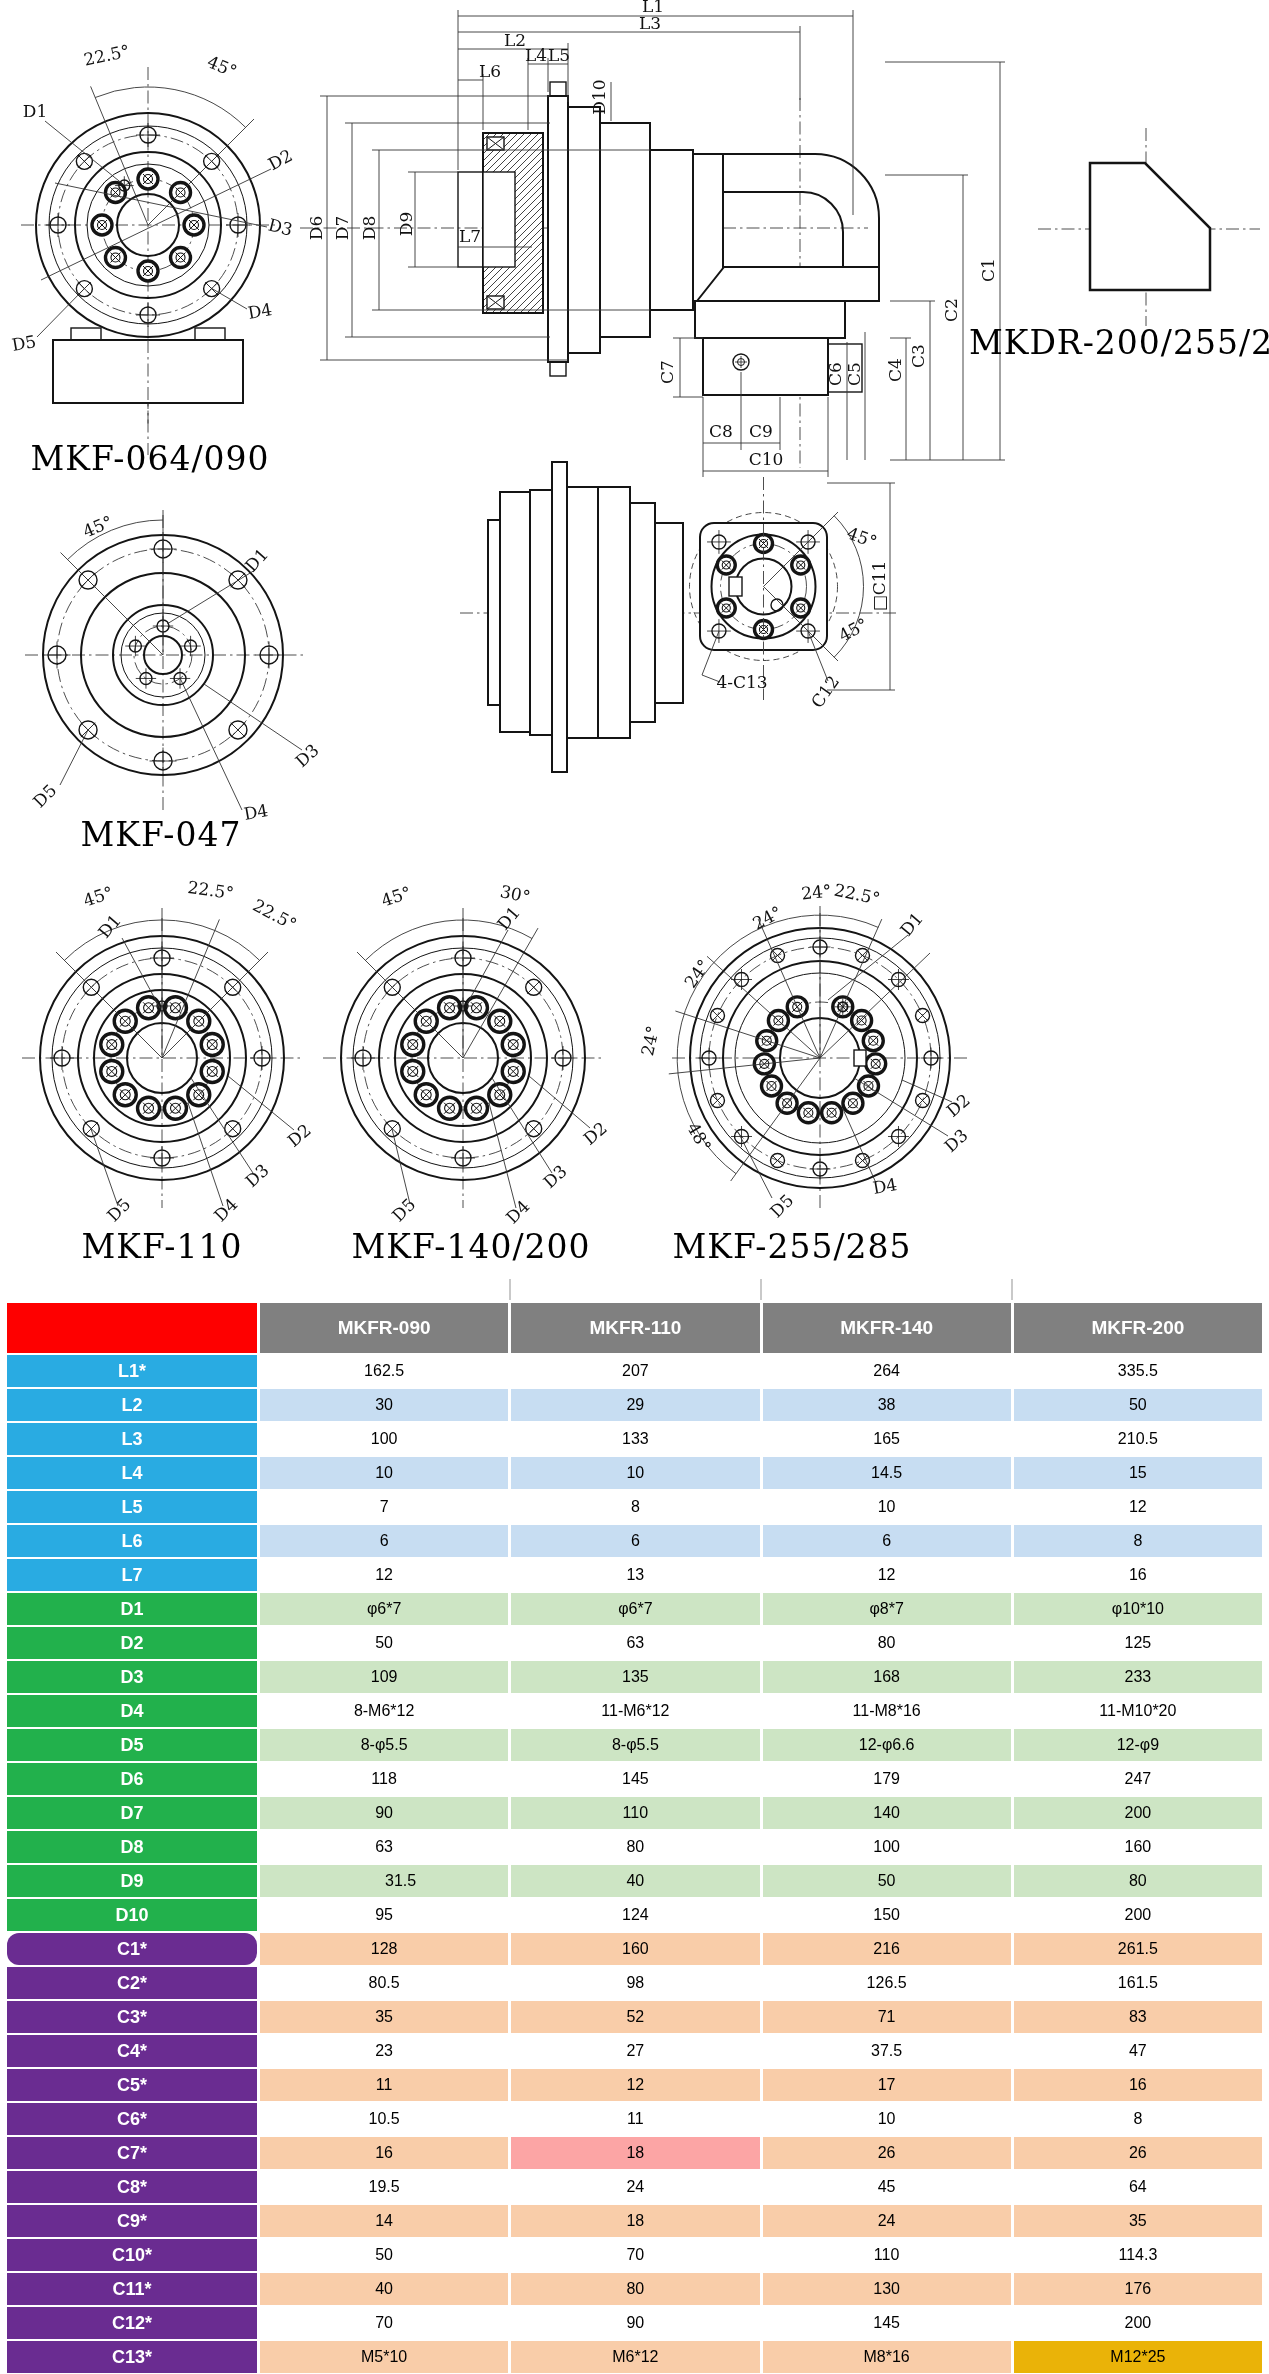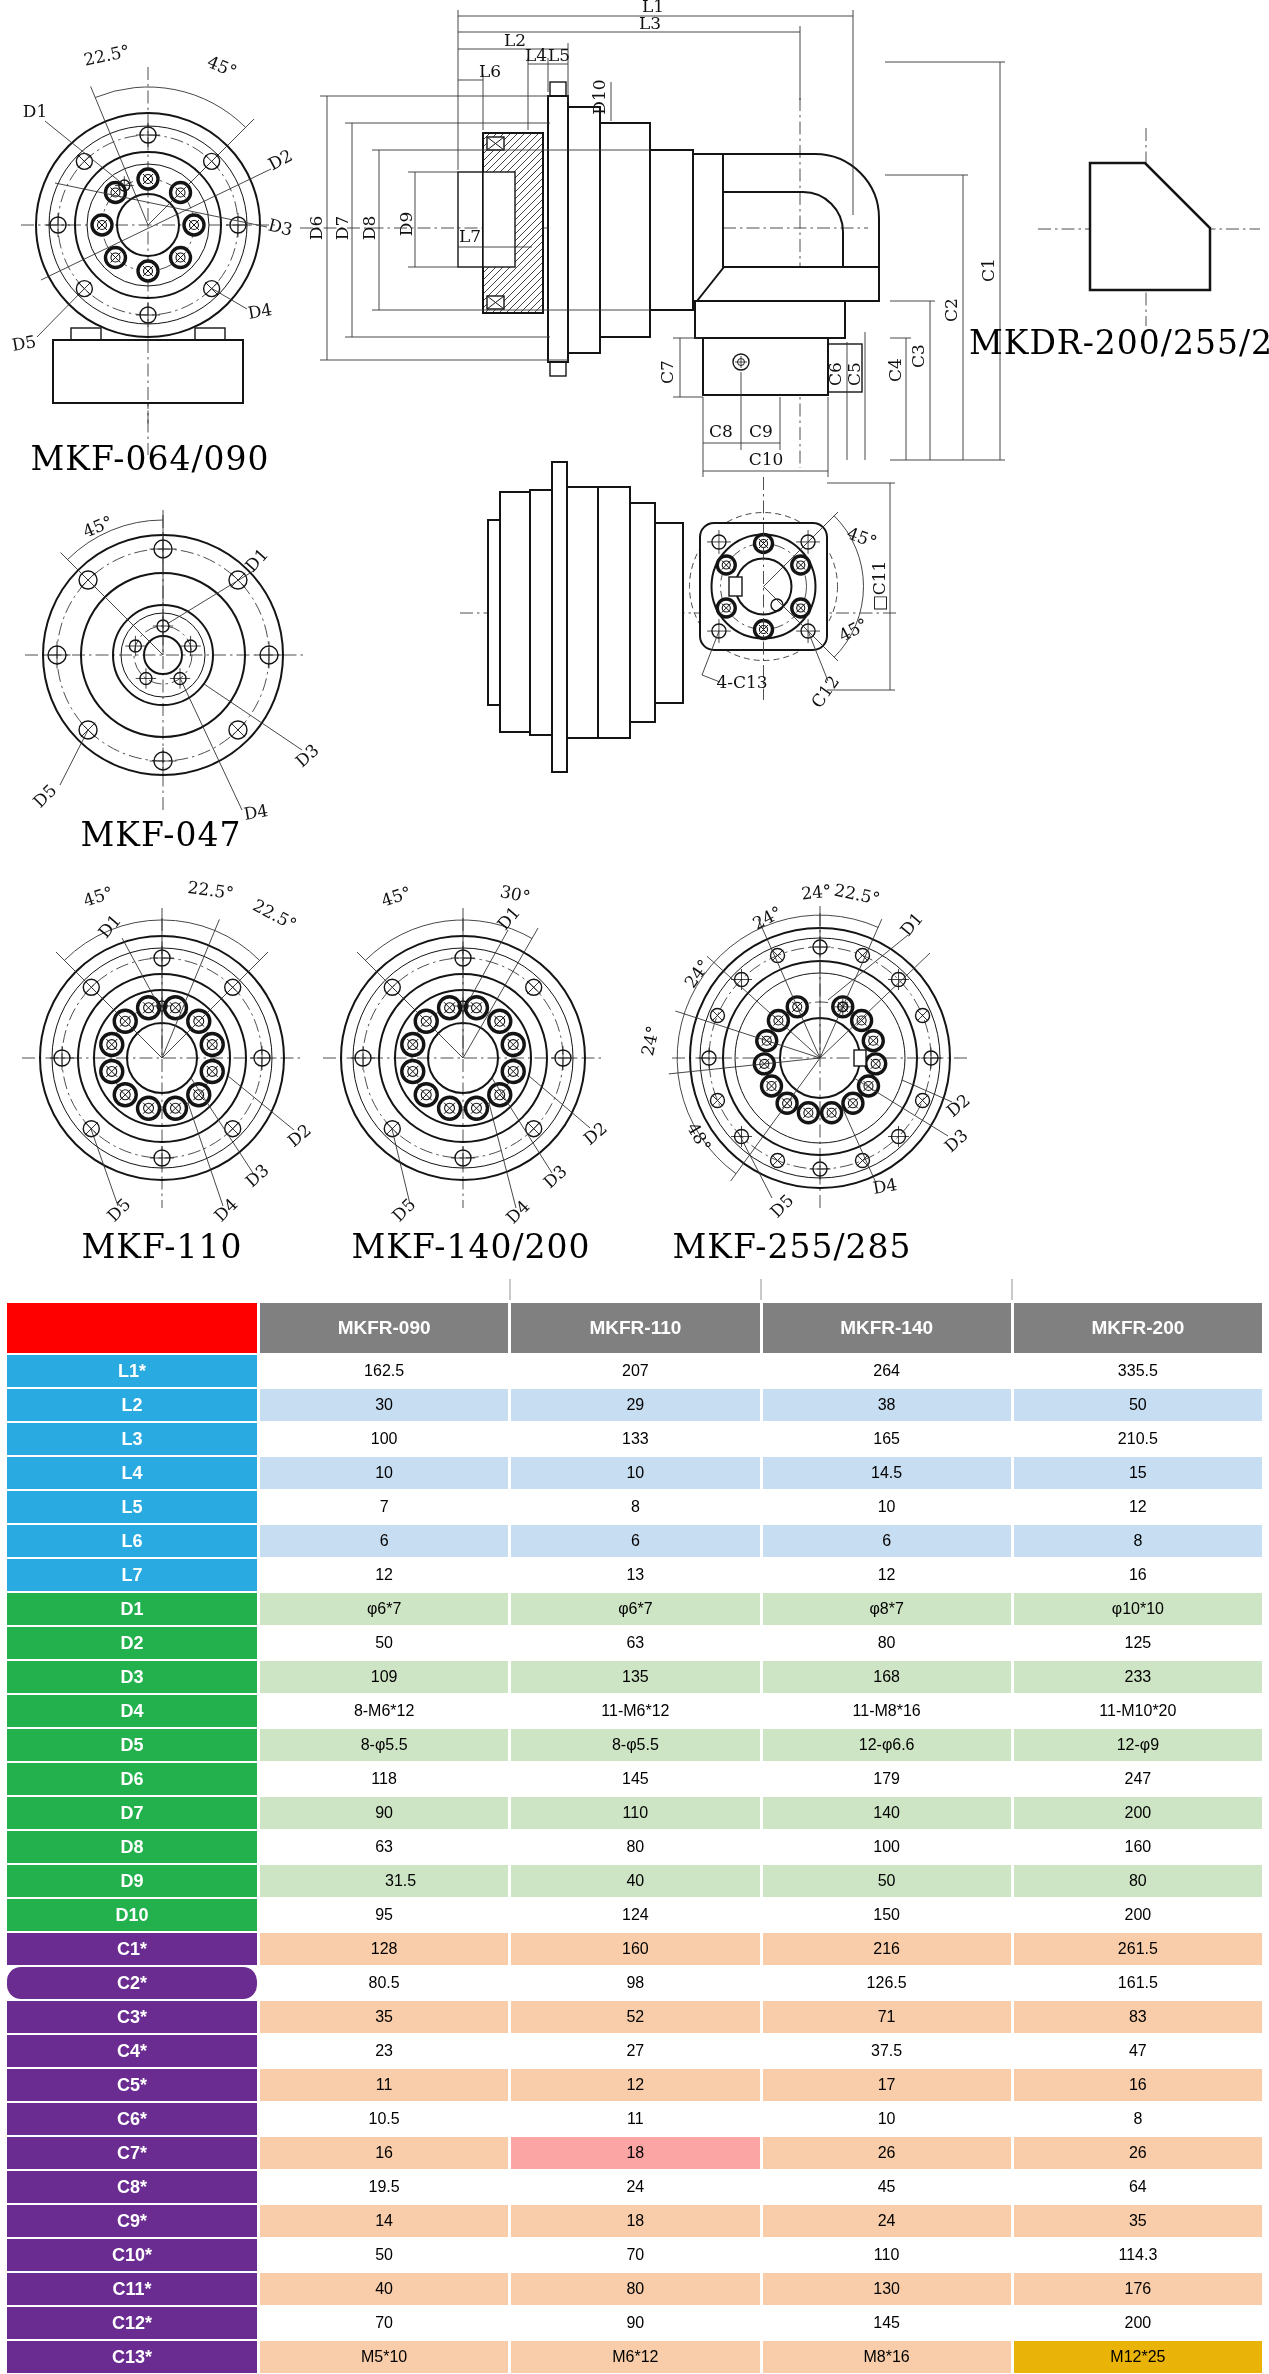--- a/index.html
+++ b/index.html
@@ -928,28 +928,28 @@
         <td class="val" data-name="cell-value" style="background: rgb(205, 229, 196);">80</td>
       </tr>
       <tr data-name="table-row">
         <td class="rowlabel" data-name="row-label" style="background: rgb(34, 177, 76);">D10</td>
         <td class="val" data-name="cell-value" style="background: rgb(255, 255, 255);">95</td>
         <td class="val" data-name="cell-value" style="background: rgb(255, 255, 255);">124</td>
         <td class="val" data-name="cell-value" style="background: rgb(255, 255, 255);">150</td>
         <td class="val" data-name="cell-value" style="background: rgb(255, 255, 255);">200</td>
       </tr>
       <tr data-name="table-row">
-        <td class="rowlabel" data-name="row-label" style="background: rgb(106, 44, 145);">C1*</td>
+        <td class="rowlabel" data-name="row-label" style="background: rgb(106, 44, 145); border-radius: 12px;">C1*</td>
         <td class="val" data-name="cell-value" style="background: rgb(249, 205, 169);">128</td>
         <td class="val" data-name="cell-value" style="background: rgb(249, 205, 169);">160</td>
         <td class="val" data-name="cell-value" style="background: rgb(249, 205, 169);">216</td>
         <td class="val" data-name="cell-value" style="background: rgb(249, 205, 169);">261.5</td>
       </tr>
       <tr data-name="table-row">
-        <td class="rowlabel" data-name="row-label" style="background: rgb(106, 44, 145); border-radius: 14px;">C2*</td>
+        <td class="rowlabel" data-name="row-label" style="background: rgb(106, 44, 145);">C2*</td>
         <td class="val" data-name="cell-value" style="background: rgb(255, 255, 255);">80.5</td>
         <td class="val" data-name="cell-value" style="background: rgb(255, 255, 255);">98</td>
         <td class="val" data-name="cell-value" style="background: rgb(255, 255, 255);">126.5</td>
         <td class="val" data-name="cell-value" style="background: rgb(255, 255, 255);">161.5</td>
       </tr>
       <tr data-name="table-row">
         <td class="rowlabel" data-name="row-label" style="background: rgb(106, 44, 145);">C3*</td>
         <td class="val" data-name="cell-value" style="background: rgb(249, 205, 169);">35</td>
         <td class="val" data-name="cell-value" style="background: rgb(249, 205, 169);">52</td>
         <td class="val" data-name="cell-value" style="background: rgb(249, 205, 169);">71</td>

